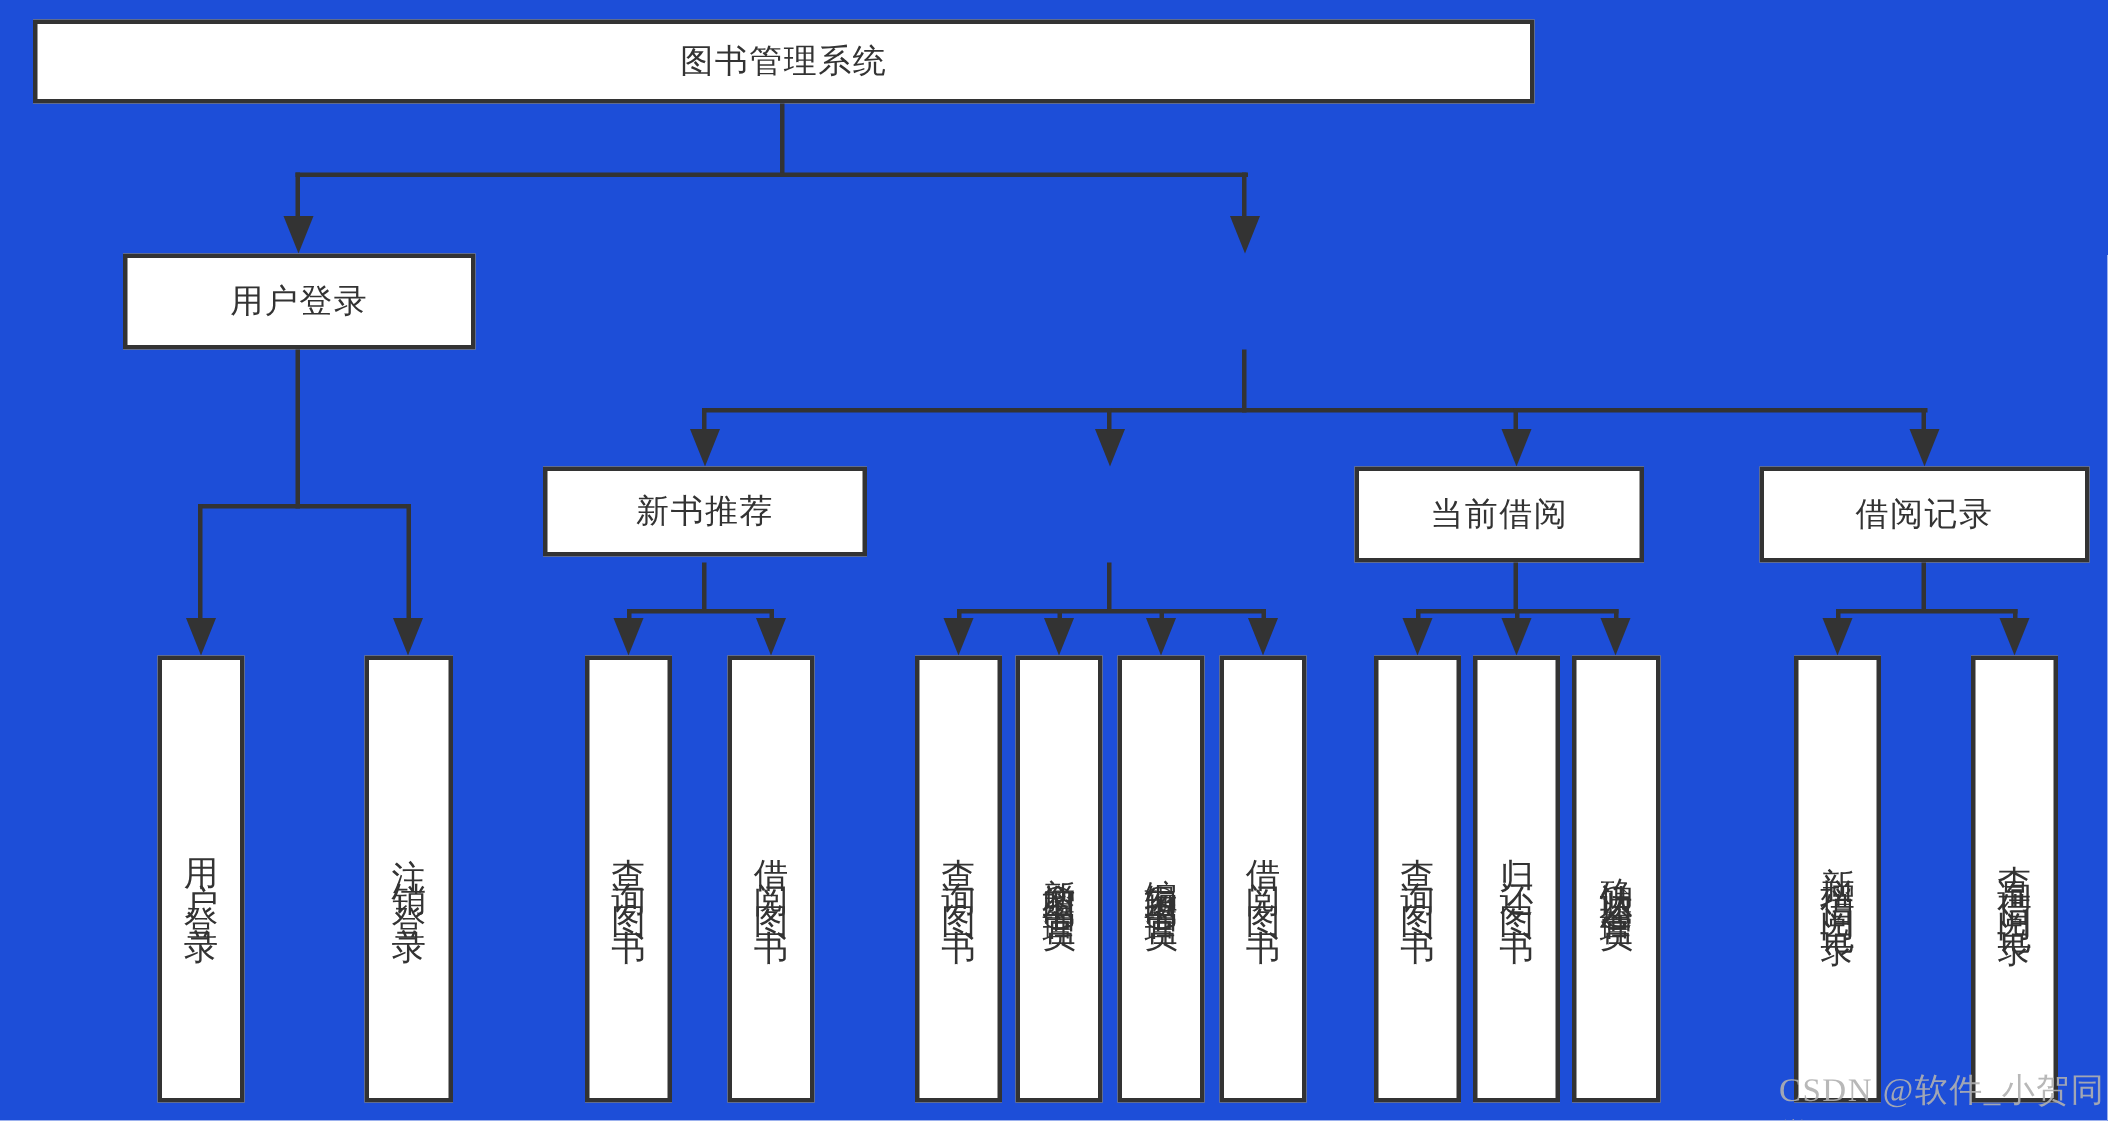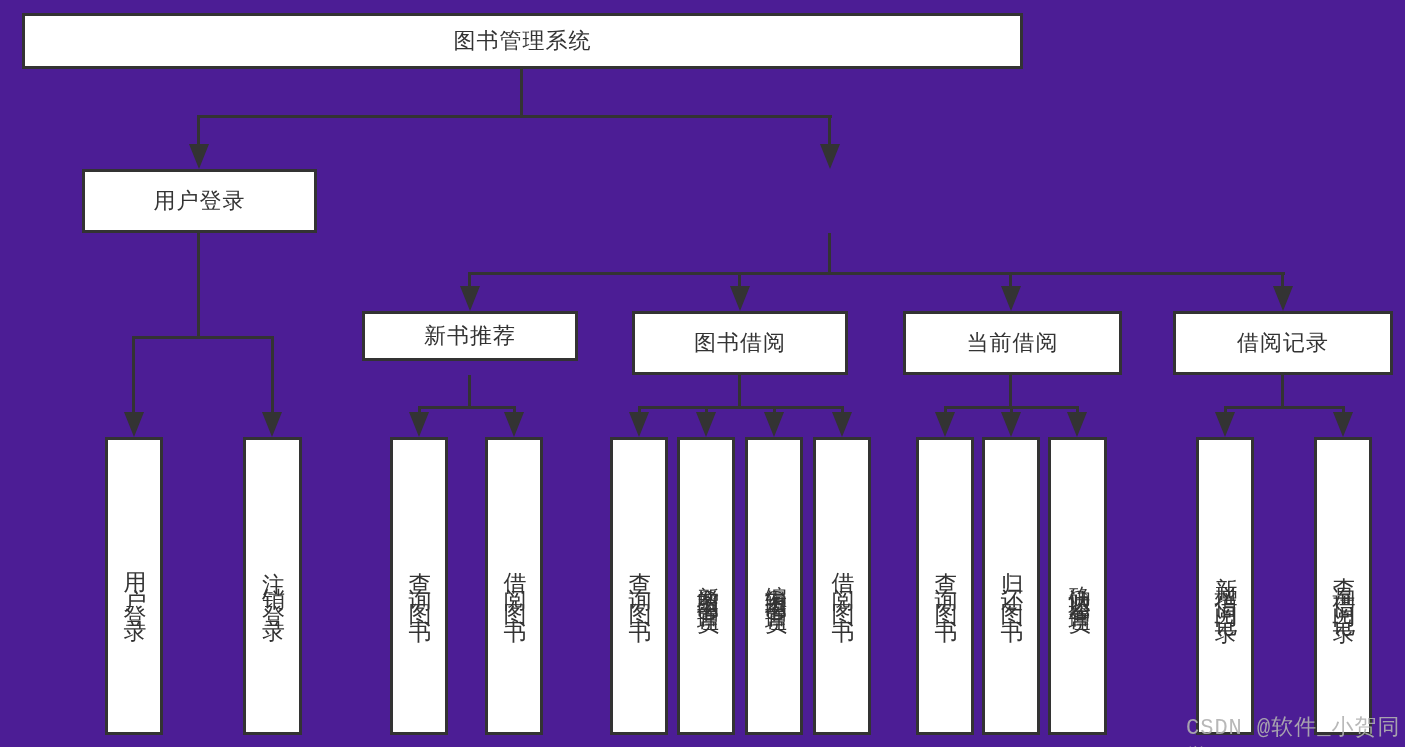--- a/index.html
+++ b/index.html
@@ -1,17 +1,17 @@
 <!DOCTYPE html>
 <html><head>
 <meta charset="utf-8">
 <style>
   html,body{margin:0;padding:0;background:#fff;}
-  #canvas{position:relative;width:1405px;height:747px;background:#4c1d95;overflow:hidden;
-          font-family:Liberation Mono, monospace;color:#333;}
+  #canvas{position:relative;width:1405px;height:747px;background:#1d4ed8;overflow:hidden;
+          font-family:Liberation Serif, serif;color:#333;}
   .hbox{position:absolute;border:3px solid #333;background:#fff;box-sizing:border-box;
         display:flex;align-items:center;justify-content:center;
         font-size:22px;letter-spacing:1px;color:#333;}
   .vbox{position:absolute;border:3px solid #333;background:#fff;box-sizing:border-box;
         display:flex;align-items:center;justify-content:center;
         writing-mode:vertical-rl;text-orientation:mixed;
         font-size:23px;color:#333;white-space:nowrap;}
   .ls4{letter-spacing:16px;}
   .ls6{letter-spacing:9px;}
   .ls9{letter-spacing:4px;font-size:22px;}
@@ -49,23 +49,22 @@
   <div class="hl" style="left:468px;top:272px;width:817px;"></div>
   <div class="vl" style="left:468px;top:272px;height:18px;"></div>
   <div class="arw" style="left:460px;top:286px;"></div>
   <div class="vl" style="left:738px;top:272px;height:18px;"></div>
   <div class="arw" style="left:730px;top:286px;"></div>
   <div class="vl" style="left:1009px;top:272px;height:18px;"></div>
   <div class="arw" style="left:1001px;top:286px;"></div>
   <div class="vl" style="left:1281px;top:272px;height:18px;"></div>
   <div class="arw" style="left:1273px;top:286px;"></div>
 
-  <div class="hbox" style="left:362px;top:311px;width:216px;height:50px;">新书推荐</div>
-  <div class="hbox" style="left:632px;top:311px;width:216px;height:64px;">图书借阅</div>
-  <div class="hbox" style="left:903px;top:311px;width:219px;height:64px;">当前借阅</div>
+  <div class="hbox" style="left:362px;top:311px;width:216px;height:60px;">新书推荐</div>
+  <div class="hbox" style="left:903px;top:311px;width:193px;height:64px;">当前借阅</div>
   <div class="hbox" style="left:1173px;top:311px;width:220px;height:64px;">借阅记录</div>
 
   <div class="vl" style="left:468px;top:375px;height:33px;"></div>
   <div class="hl" style="left:418px;top:406px;width:98px;"></div>
   <div class="vl" style="left:418px;top:406px;height:8px;"></div>
   <div class="arw" style="left:409px;top:412px;"></div>
   <div class="vl" style="left:513px;top:406px;height:8px;"></div>
   <div class="arw" style="left:504px;top:412px;"></div>
 
   <div class="vl" style="left:738px;top:375px;height:33px;"></div>

